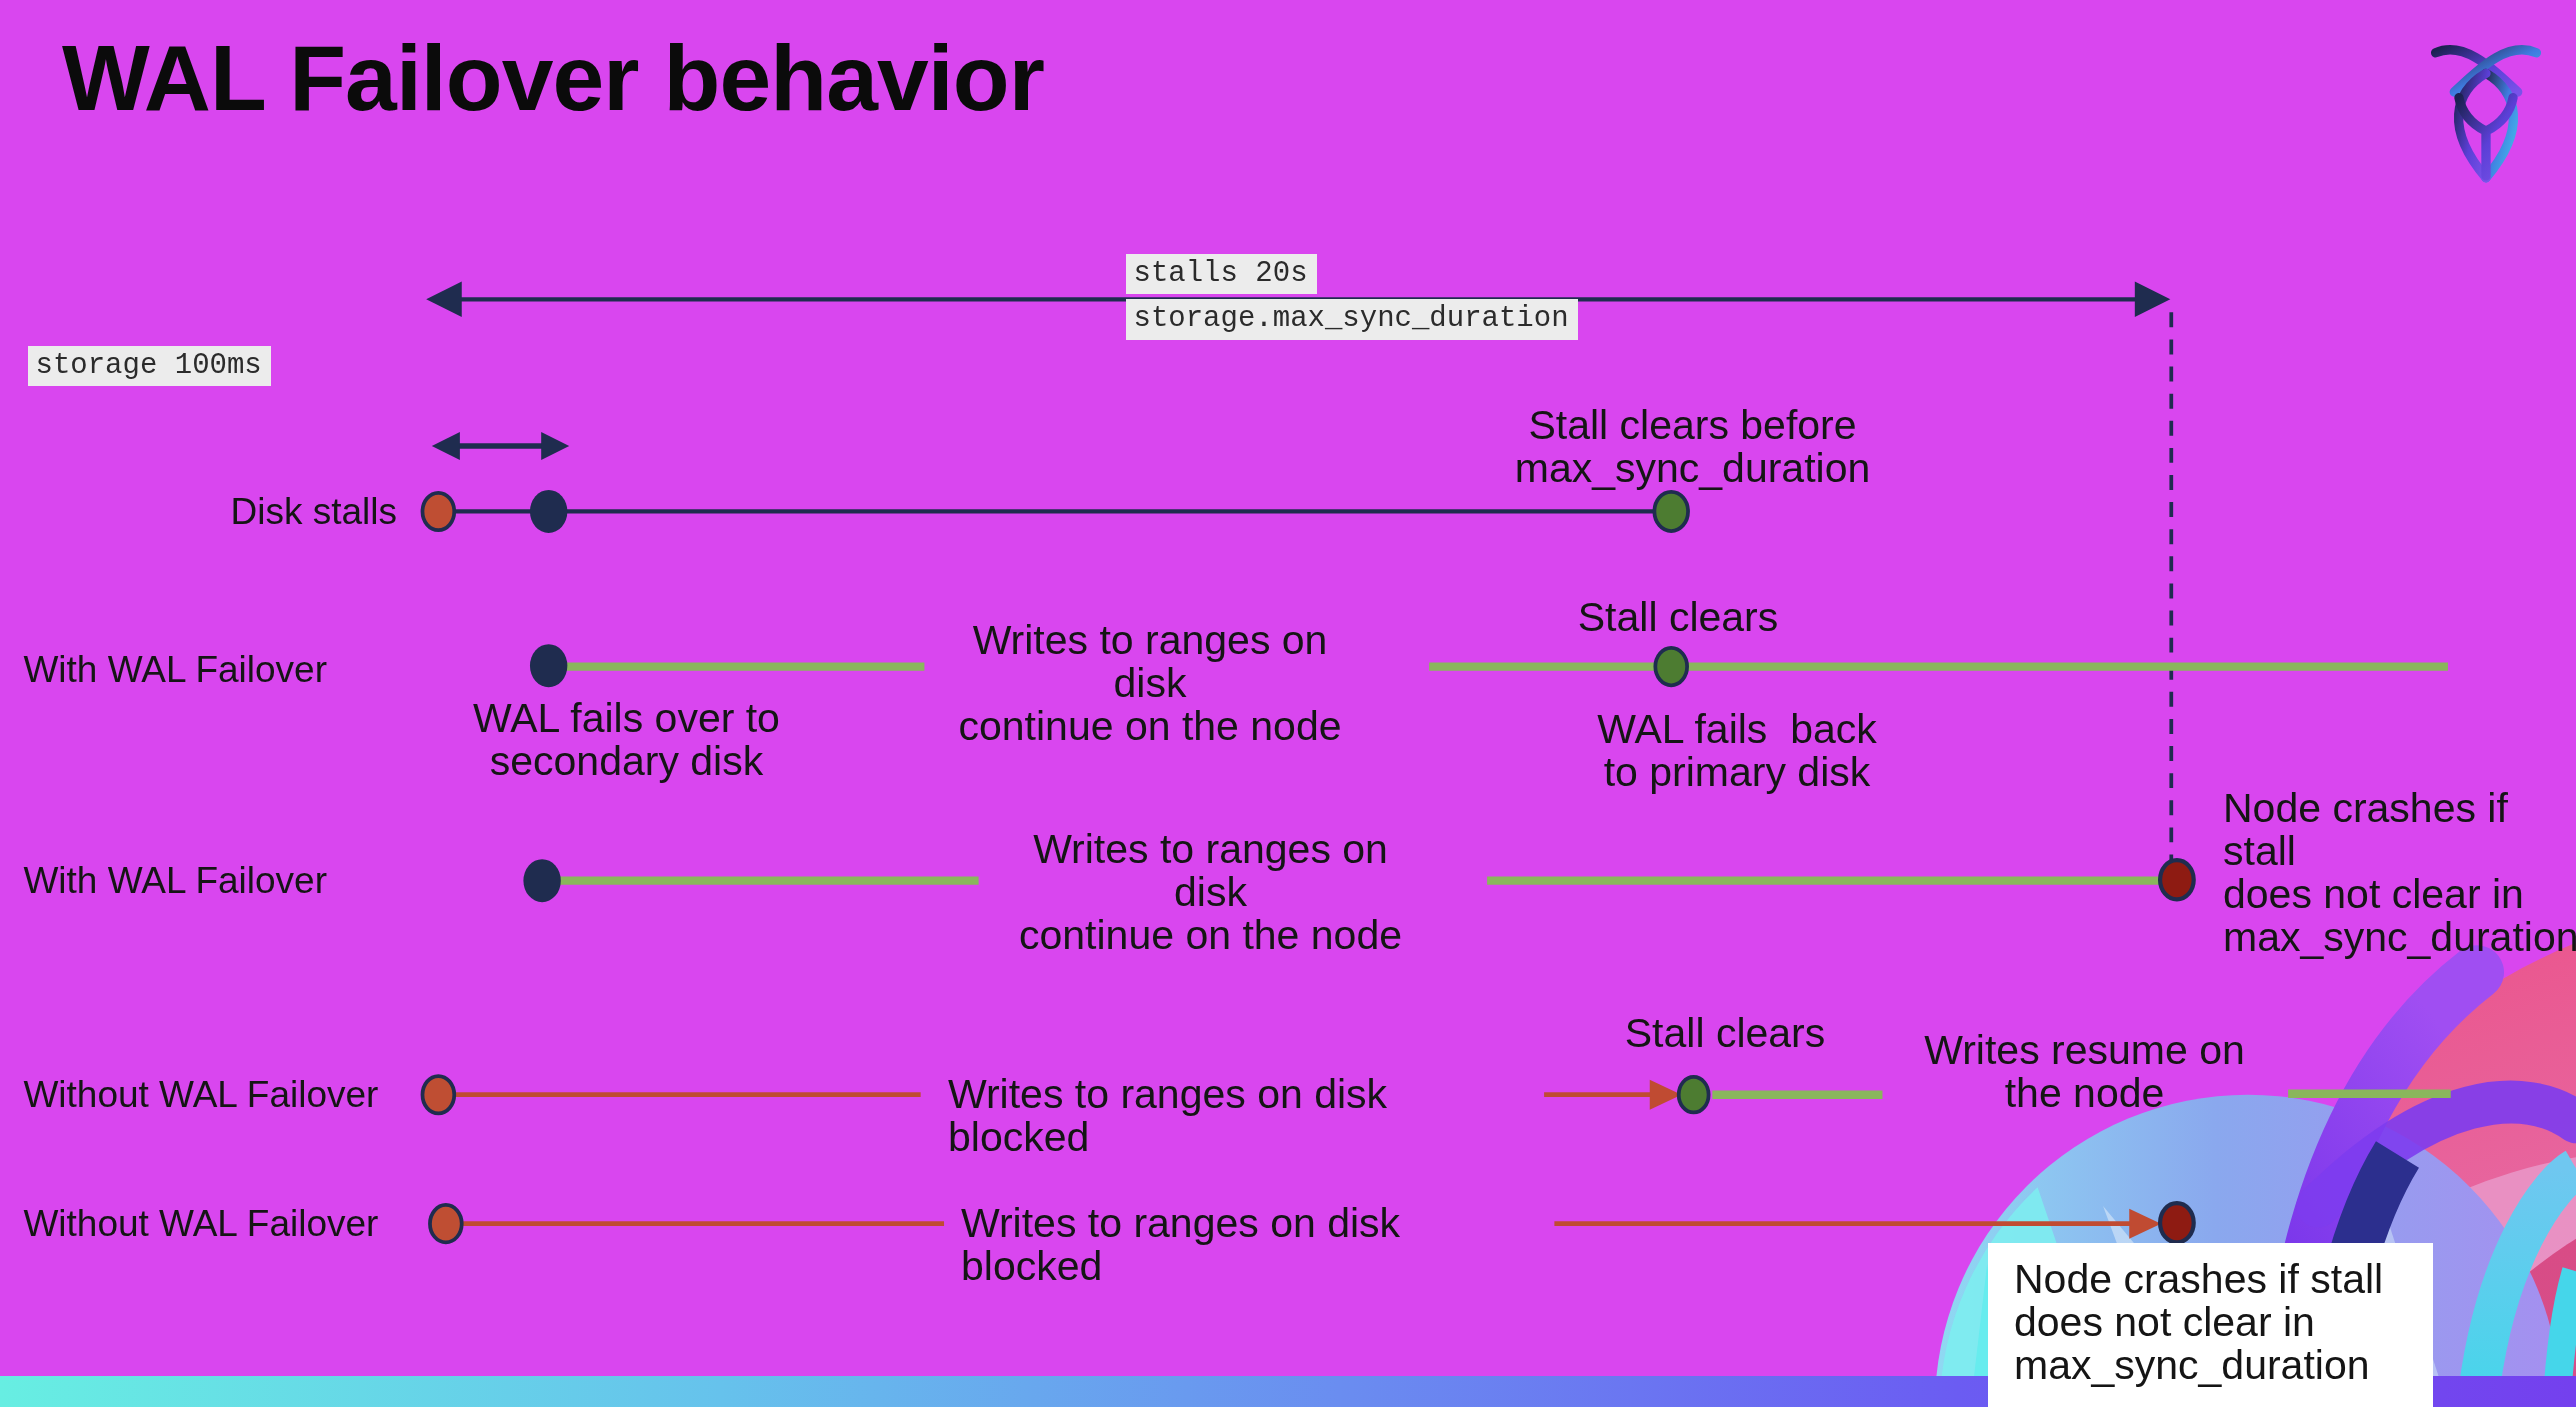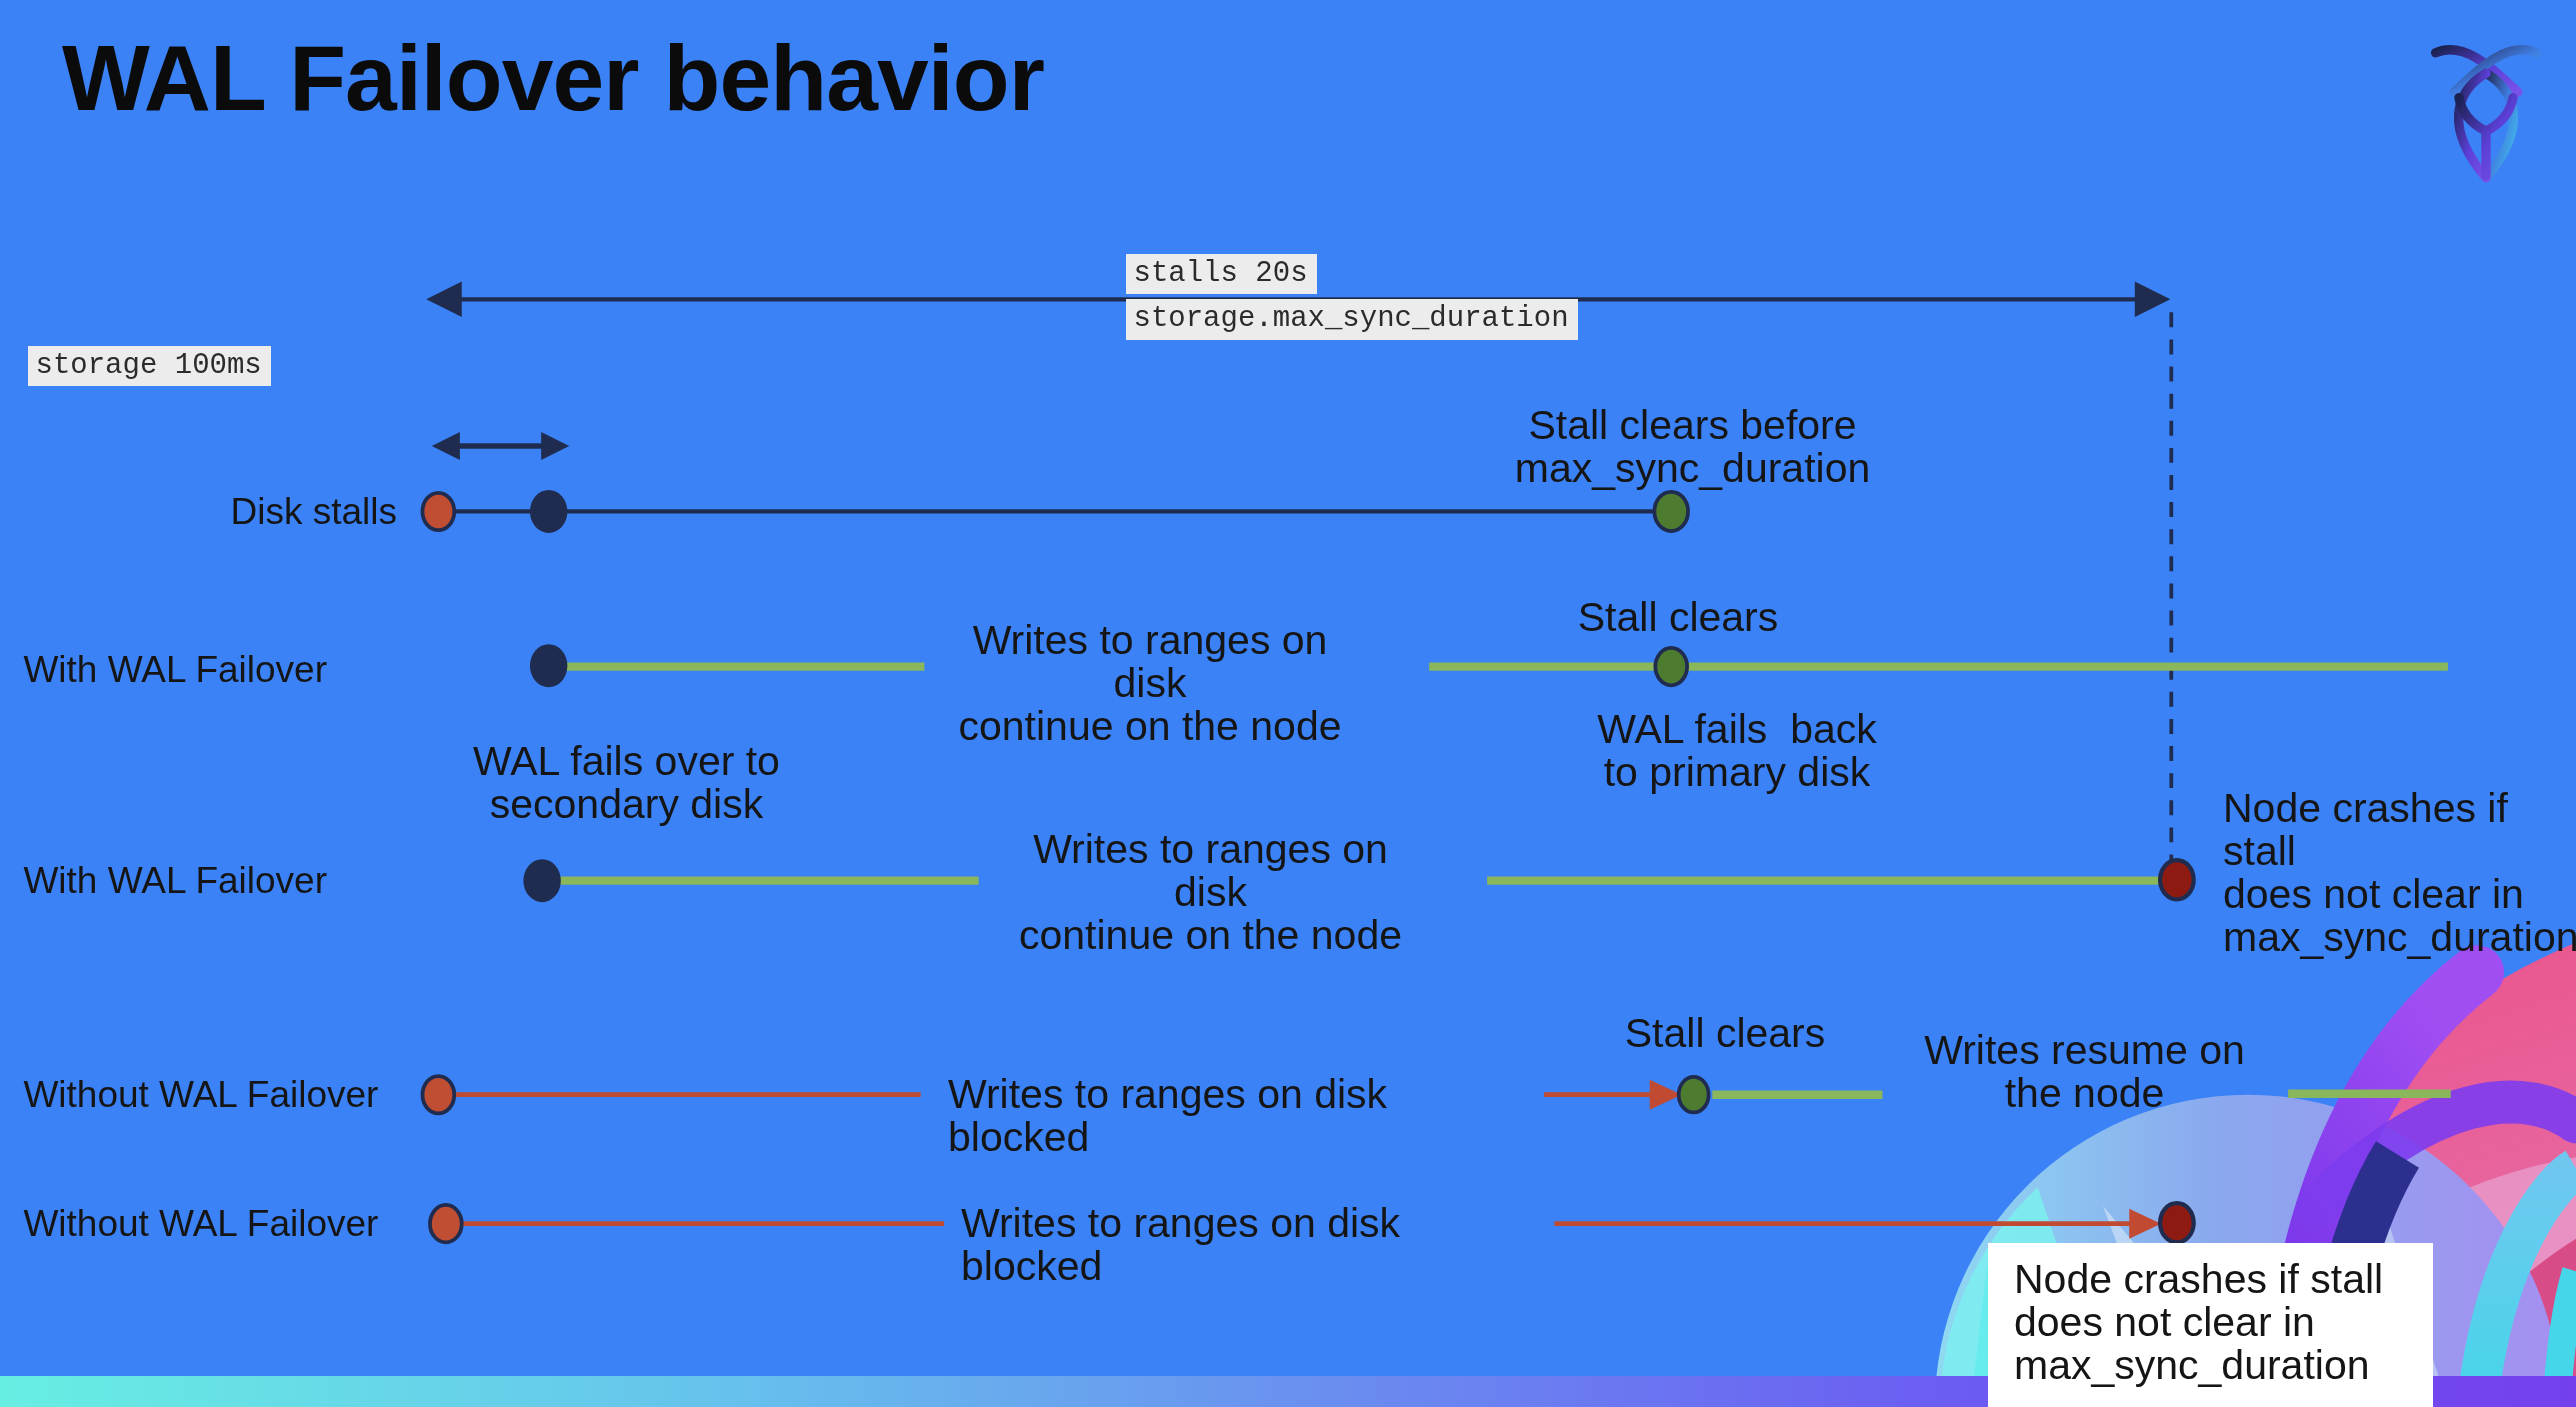--- a/index.html
+++ b/index.html
@@ -1,16 +1,16 @@
 <!DOCTYPE html>
 <html style="--navy: #1f2c4f; --green_line: #8ab65c; --green_dot: #4d7c31; --red: #c04b32; --red_dot: #bf4e33; --dark_red: #8e1b12; --code_bg: #ececec;font-size:15px"><head>
 <meta charset="utf-8">
 <style>
   html,body{margin:0;padding:0;background:#fff;}
-  #slide{position:relative;width:2576px;height:1408px;background:#3b82f6;overflow:hidden;
+  #slide{position:relative;width:2576px;height:1408px;background:#d946ef;overflow:hidden;
          font-family:"Liberation Sans",sans-serif;color:#151515;text-decoration:underline;}
   .layer{position:absolute;left:0;top:0;}
   
   .txt{position:absolute;white-space:pre-wrap;font-size:41px;line-height:43px;color:#151515;z-index:5;}
   .center{text-align:center;}
   .right{text-align:right;}
   .rowlabel{font-size:37px;line-height:45px;}
   .title{position:absolute;left:62px;top:26px;font-size:93px;line-height:105px;font-weight:700;
          letter-spacing:-0.9px;color:#0b0b0b;z-index:5;}
   
@@ -170,21 +170,21 @@
   <div class="txt rowlabel" style="left:23.4px;top:858px;">With WAL Failover</div>
   <div class="txt rowlabel" style="left:23.4px;top:1072px;">Without WAL Failover</div>
   <div class="txt rowlabel" style="left:23.4px;top:1201px;">Without WAL Failover</div>
 
   <div class="txt center" style="left:1496px;top:404px;width:393px;">Stall clears before
 max_sync_duration</div>
 
   <div class="txt center" style="left:935px;top:619px;width:430px;">Writes to ranges on disk
 continue on the node</div>
   <div class="txt center" style="left:1533px;top:596px;width:290px;">Stall clears</div>
-  <div class="txt center" style="left:421px;top:697px;width:411px;margin-top:43px;">WAL fails over to
+  <div class="txt center" style="left:421px;top:697px;width:411px;">WAL fails over to
 secondary disk</div>
   <div class="txt center" style="left:1536px;top:708px;width:402px;">WAL fails  back
 to primary disk</div>
 
   <div class="txt center" style="left:991px;top:828px;width:439px;">Writes to ranges on disk
 continue on the node</div>
   <div class="txt" style="left:2223px;top:787px;width:355px;">Node crashes if stall
 does not clear in
 max_sync_duration</div>
 

